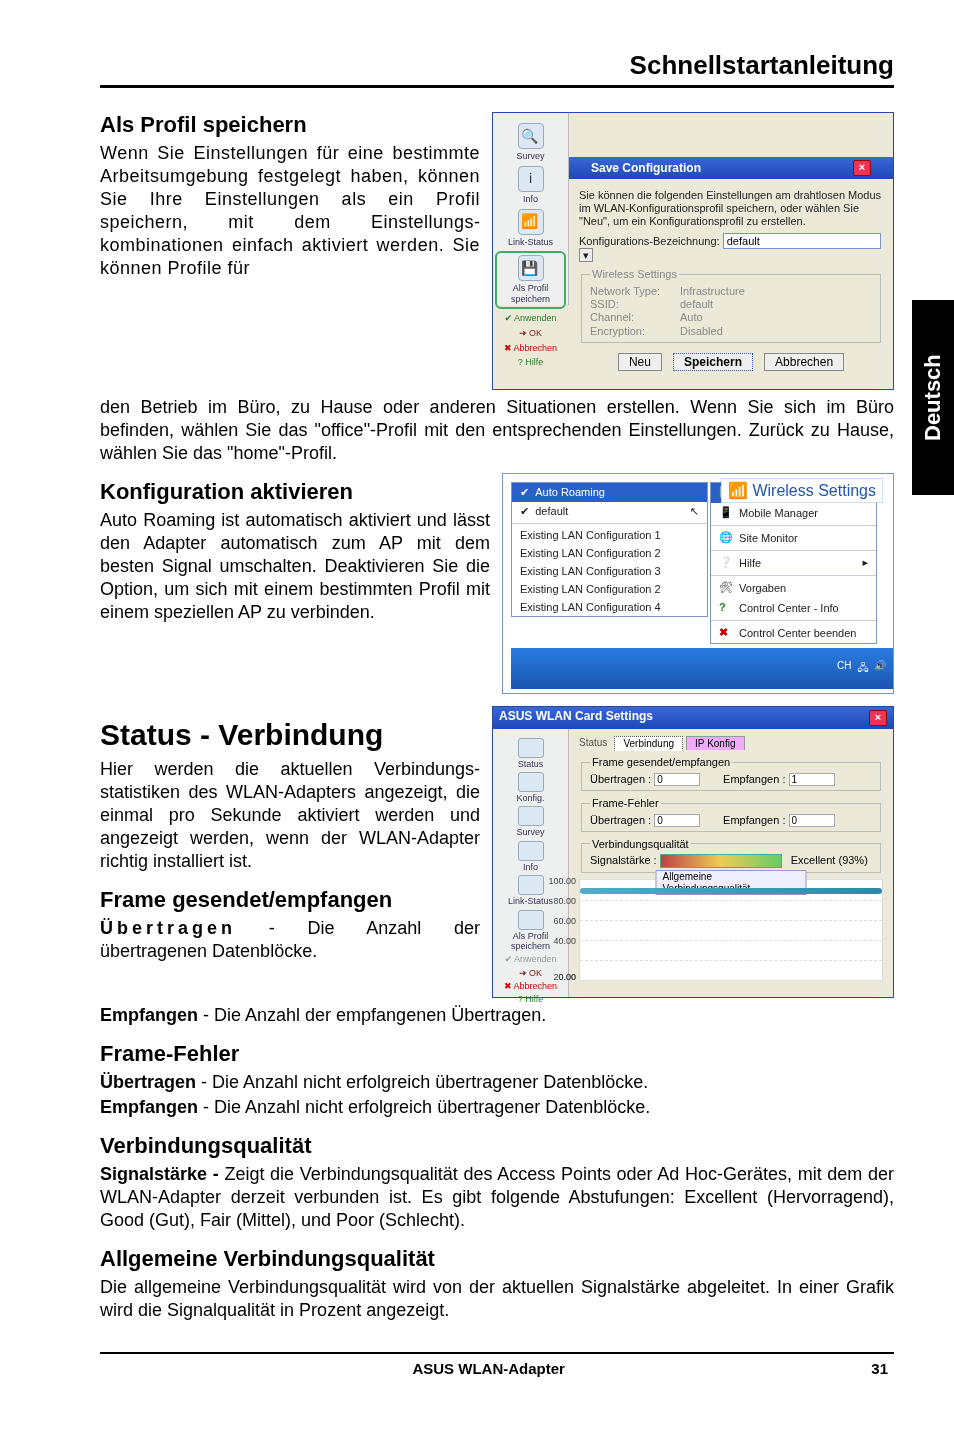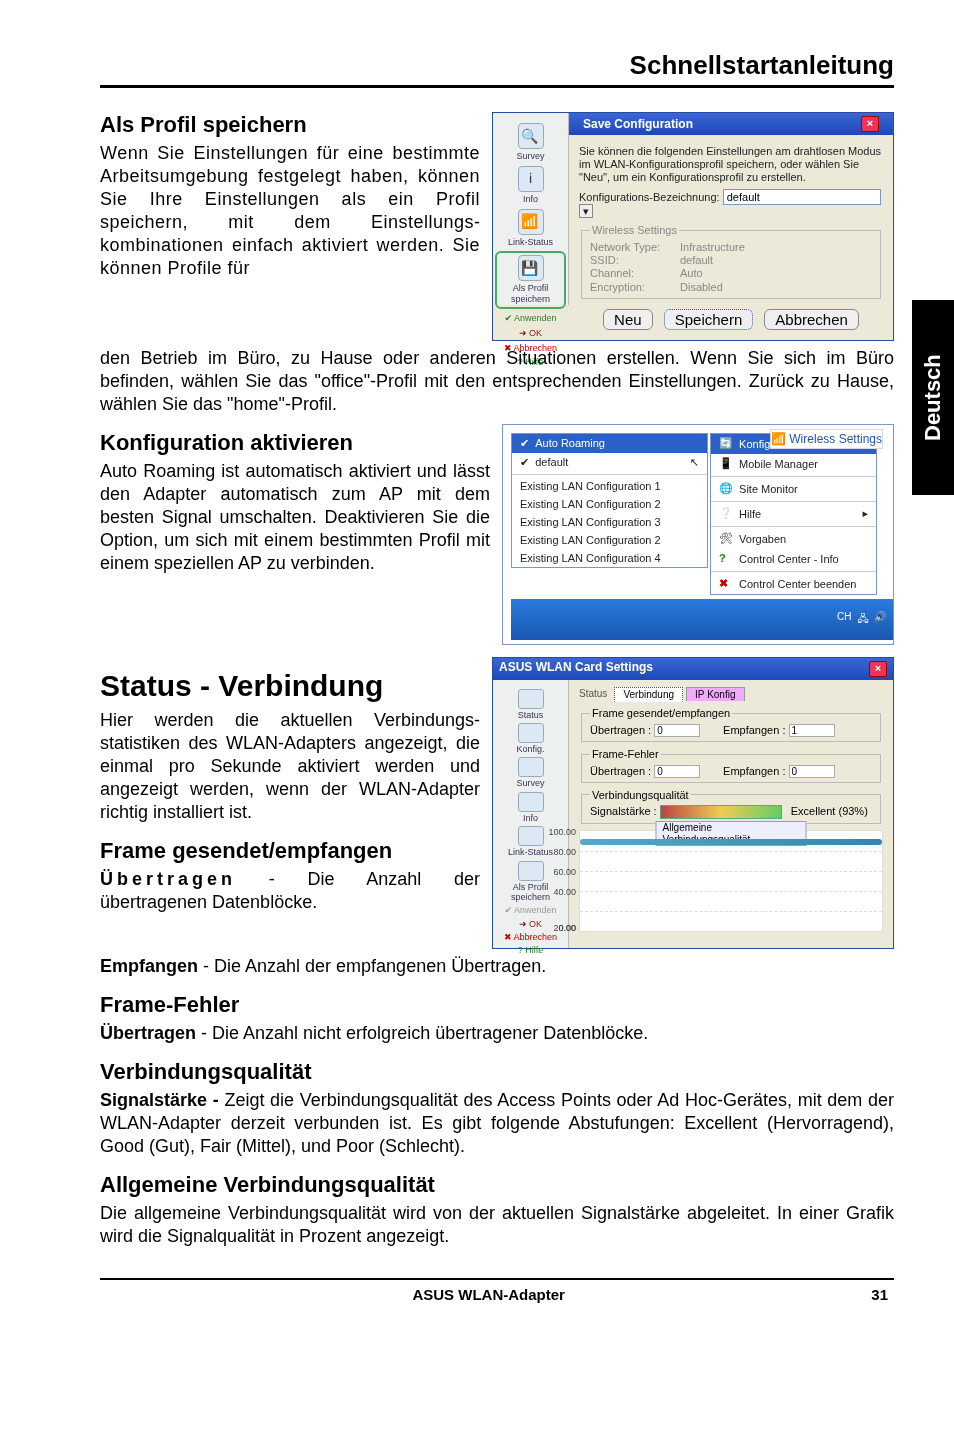--- a/index.html
+++ b/index.html
@@ -114,58 +114,59 @@
     display:flex;align-items:center;justify-content:center;font-size:14px;
   }
   .dlg1 .sidebar .sel { border:2px solid #4a6; border-radius:6px; padding:2px; }
   .dlg1 .main {
     margin-left: 76px;
   }
   .dlg1 .titlebar {
     background: linear-gradient(#3a66d6, #1e48b8);
     color: #fff;
     font-weight: bold;
-    padding: 3px 14px;
+    padding: 3px 22px;
     display: flex;
     justify-content: space-between;
     align-items:center;
     font-size: 12px;
+    margin-top: 44px;
   }
   .dlg1 .closebtn {
     width: 16px; height: 14px;
     background: #e35; color:#fff; font-size:11px; line-height:12px;
     text-align:center; border:1px solid #900; border-radius:2px;
   }
-  .dlg1 .body { padding: 6px 10px 10px 10px; color:#222; }
+  .dlg1 .body { padding: 6px 10px 18px 10px; color:#222; }
   .dlg1 .row { margin: 4px 0; }
   .dlg1 input.txt {
     border:1px solid #7a95c7; padding:1px 3px; width:150px; font-size:11px;
   }
   .dlg1 fieldset {
     border:1px solid #bbb; padding:4px 8px; margin-top:6px; color:#888;
   }
   .dlg1 .btns { text-align:center; margin-top:10px; }
   .dlg1 button {
-    font-size:15px; padding:1px 10px; margin:0 4px;
-    border:1px solid #888; background:#efefef; border-radius:6px;
-  }
-  .dlg1 button.primary { border:1px dotted #35a; }
+    font-size:12px; padding:1px 10px; margin:0 4px;
+    border:1px solid #888; background:#efefef; border-radius:0;
+  }
+  .dlg1 button.primary { border:1px dotted #35a;font-weight:bold; }
 
   
   .ctxwrap {
     width: 390px;
     font-size: 11px;
     position: relative;
     background:#fff;
     border:1px solid #7a95c7;
     padding: 8px 0 4px 0;
   }
   .ctxwrap .label {
     position:absolute; right:10px; top:4px;
-    background:#fff; border:1px solid #cde; padding:2px 0; font-size:12px;
+    background:#fff; border:1px solid #cde; padding:2px 6px; font-size:16px;
     color:#25a;
   }
   .ctxwrap .leftmenu {
     display:inline-block; vertical-align:top;
     width: 195px; border:1px solid #7a95c7; margin-left:8px;
     background:#fff;
   }
   .ctxwrap .rightmenu {
     display:inline-block; vertical-align:top;
     width: 165px; border:1px solid #7a95c7; margin-left:-1px;
@@ -441,20 +442,23 @@
   </p>
   <div class="clear"></div>
   <p class="p">
     <span class="bold">Empfangen</span><span> - Die Anzahl der empfangenen Übertragen.</span>
   </p>
 
   <div class="h3">Frame-Fehler</div>
   <p class="p">
     <span class="bold">Übertragen</span><span> - Die Anzahl nicht erfolgreich übertragener Datenblöcke.</span>
   </p>
+  <p class="p">
+    <span class="bold">Empfangen</span><span> - Die Anzahl nicht erfolgreich übertragener Datenblöcke.</span>
+  </p>
 
   <div class="h3">Verbindungsqualität</div>
   <p class="p">
     <span class="bold">Signalstärke -</span><span> Zeigt die Verbindungsqualität des Access Points oder Ad Hoc-Gerätes, mit dem der WLAN-Adapter derzeit verbunden ist. Es gibt folgende Abstufungen: Excellent (Hervorragend), Good (Gut), Fair (Mittel), und Poor (Schlecht).</span>
   </p>
 
   <div class="h3">Allgemeine Verbindungsqualität</div>
   <p class="p">Die allgemeine Verbindungsqualität wird von der aktuellen Signalstärke abgeleitet. In einer Grafik wird die Signalqualität in Prozent angezeigt.</p>
 
   <hr class="hr-footer">

